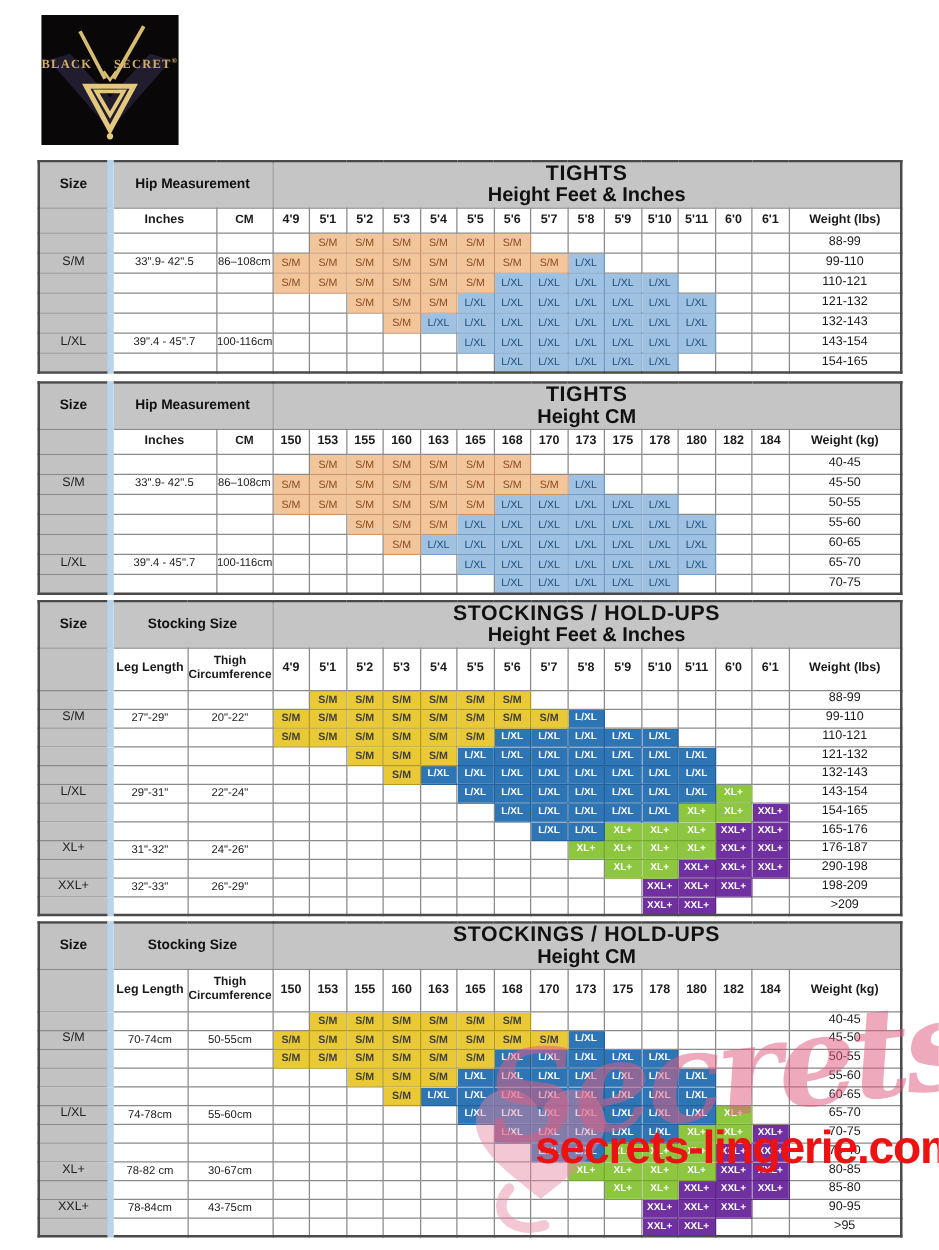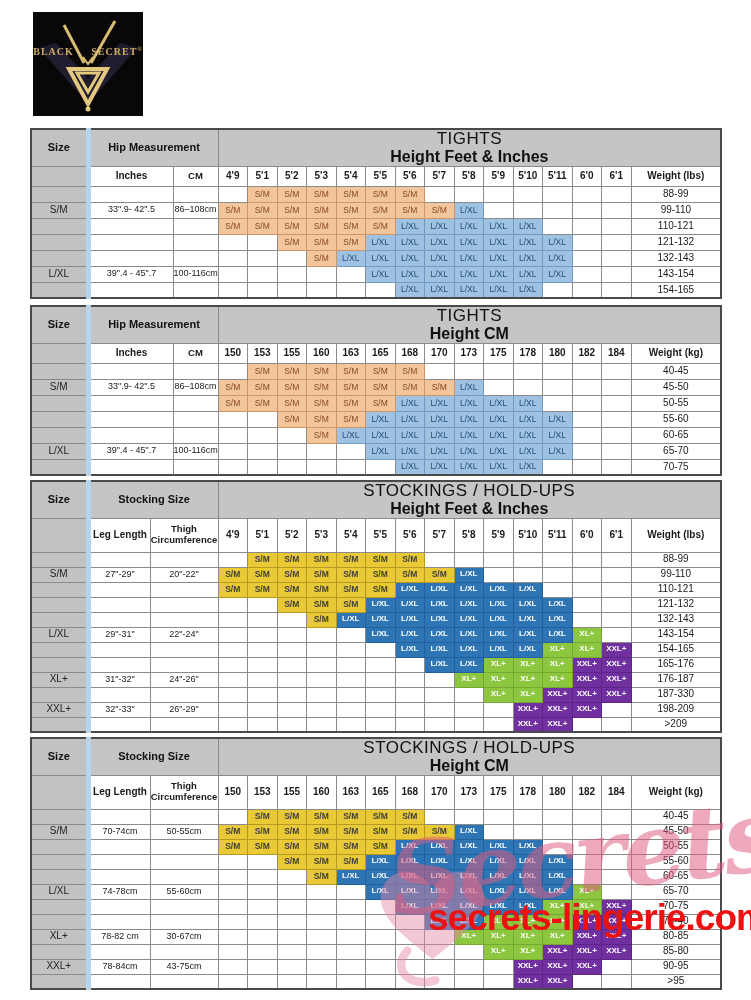--- a/index.html
+++ b/index.html
@@ -28,21 +28,21 @@
     font-size:9px;line-height:1.05;}
 
   col.col-size{width:57px} col.col-h{width:29.5px} col.col-w{width:90px}
   .pastel col.col-m1{width:85px} .pastel col.col-m2{width:45px}
   .vivid  col.col-m1{width:62px} .vivid  col.col-m2{width:68px}
 
   .pastel tr.rowA{height:36px} .pastel tr.rowB{height:20px} .pastel tbody tr{height:16px}
   .vivid  tr.rowA{height:30px} .vivid  tr.rowB{height:34px} .vivid  tbody tr{height:15px}
 
   th.hA{background:var(--header_bg);font-weight:bold;font-size:11px;color:#111}
-  th.title-cell .tt{font-size:17px;font-weight:normal;letter-spacing:.5px}
+  th.title-cell .tt{font-size:17px;font-weight:bold;letter-spacing:.5px}
   th.title-cell .ts{font-size:16px;font-weight:bold;margin-top:1px}
   tr.rowB th{background:#fff;font-weight:bold;font-size:10px}
   tr.rowB th.m2h{white-space:pre-line;font-size:9.5px;line-height:1.15}
   tr.rowB th.col0{background:var(--size_col_bg)}
   th.col0,td.col0{background:var(--size_col_bg);border-right:5px solid var(--size_strip)}
   td.col0{font-size:10px;color:#222}
   td.m-cell{font-size:9px;background:#fff}
   td.wcell{font-size:10px;background:#fff}
 
   .pastel td.c-sm {background:var(--sm_tan_bg);color:var(--sm_tan_tx);border-color:#cf9468;font-size:8.5px}
@@ -715,21 +715,21 @@
           <td></td>
           <td></td>
           <td></td>
           <td></td>
           <td></td>
           <td class="c-xl">XL+</td>
           <td class="c-xl">XL+</td>
           <td class="c-xxl">XXL+</td>
           <td class="c-xxl">XXL+</td>
           <td class="c-xxl">XXL+</td>
-          <td class="wcell">187-330</td>
+          <td class="wcell">290-198</td>
         </tr>
         <tr>
           <td class="col0">XXL+</td>
           <td class="m-cell">32"-33"</td>
           <td class="m-cell">26"-29"</td>
           <td></td>
           <td></td>
           <td></td>
           <td></td>
           <td></td>

